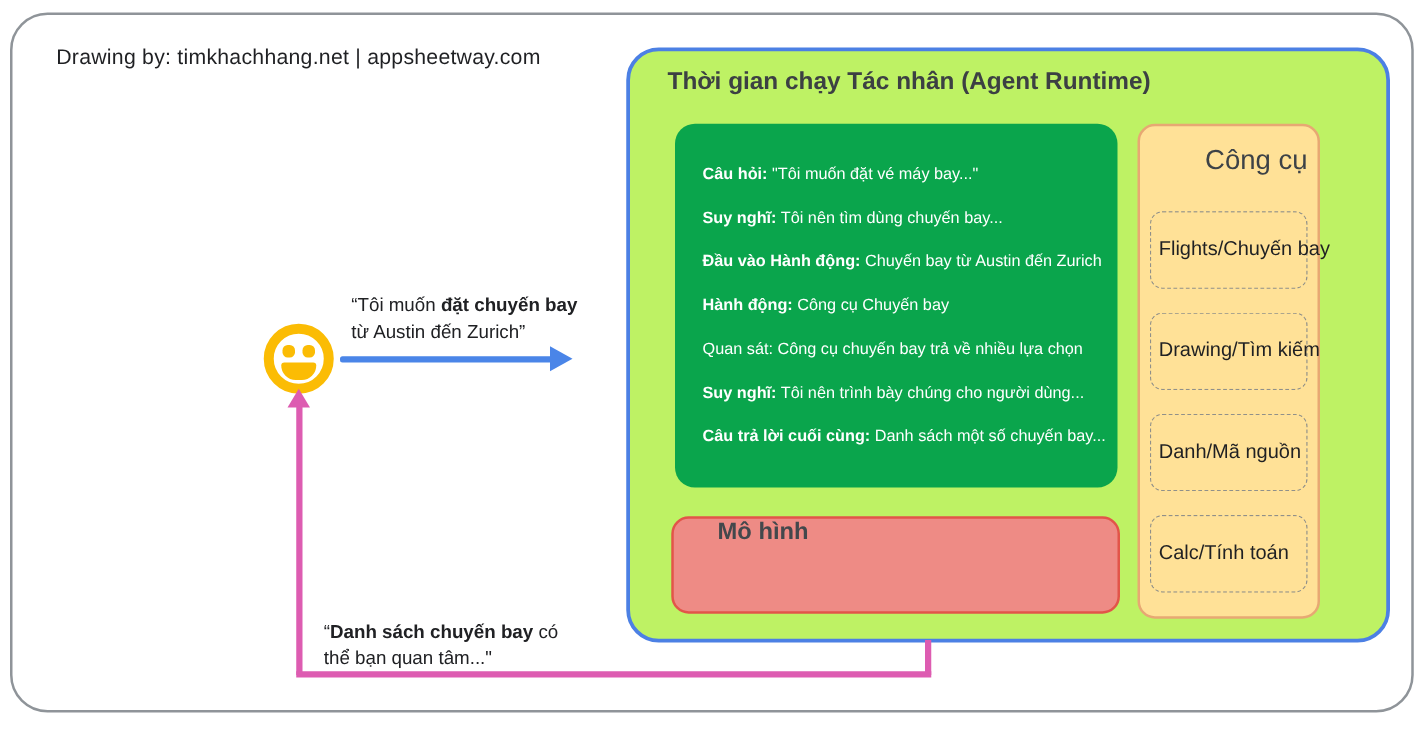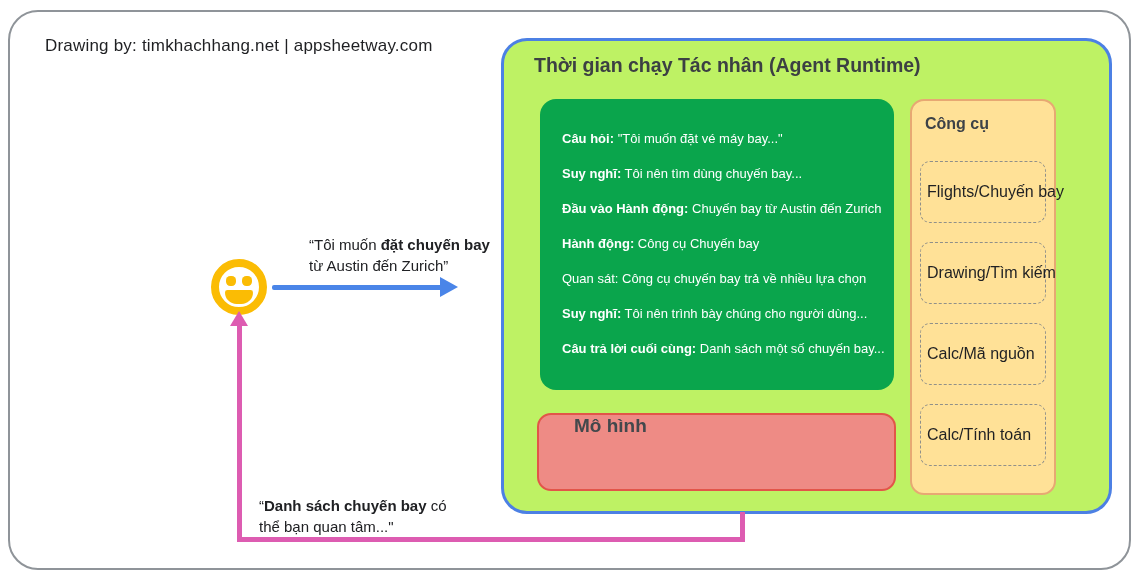--- a/index.html
+++ b/index.html
@@ -12,21 +12,21 @@
   .credit{position:absolute;left:45px;top:36px;font-size:17px;color:#1f2023;letter-spacing:.2px;}
 
   
   .smiley{position:absolute;left:211px;top:259px;width:56px;height:56px;background:#ffffff;
           border:8px solid #FBBC04;border-radius:50%;box-sizing:border-box;}
   .smiley .eye{position:absolute;width:10px;height:10px;background:#FBBC04;border-radius:42%;top:9px;}
   .smiley .eye.l{left:7px;} .smiley .eye.r{left:23px;}
   .smiley .mouth{position:absolute;left:6px;top:23px;width:28px;height:14px;background:#FBBC04;
                  border-radius:3px 3px 14px 14px;}
 
-  .request-text{position:absolute;left:281px;top:234px;font-size:15px;line-height:21px;color:#202124;margin-left:28px;}
+  .request-text{position:absolute;left:281px;top:234px;font-size:15px;line-height:21px;color:#202124;}
   .request-text b, .feedback-text b{font-weight:700;}
 
   .blue-arrow-line{position:absolute;left:272px;top:285px;width:170px;height:4.5px;
                    background:#4A85E8;border-radius:2px;}
   .blue-arrow-head{position:absolute;left:440px;top:277px;width:0;height:0;
                    border-top:10px solid transparent;border-bottom:10px solid transparent;
                    border-left:18px solid #4A85E8;}
 
   
   .agent-panel{position:absolute;left:462px;top:38px;width:611px;height:476px;box-sizing:border-box;
@@ -40,21 +40,21 @@
   .trace-line .lbl{font-weight:700;}
   .trace-line .lbl.regular{font-weight:400;}
 
   .model-box{position:absolute;left:33px;top:372px;width:359px;height:78px;box-sizing:border-box;
              background:#EE8B85;border:2.5px solid #E25549;border-radius:14px;
              display:flex;}
   .model-label{font-size:19px;font-weight:700;color:#43484c;margin-left:35px;}
 
   .tools-panel{position:absolute;left:406px;top:58px;width:146px;height:396px;box-sizing:border-box;
                background:#FFE197;border:2px solid #E7A873;border-radius:14px;padding:12px 8px;}
-  .tools-title{font-size:16px;font-weight:700;color:#3d4247;margin:2px 0 0 5px;}
+  .tools-title{font-size:22px;font-weight:400;color:#3d4247;margin:2px 0 0 5px;text-align:right;}
   .tool-item{height:62px;box-sizing:border-box;border:1.6px dashed #90908a;border-radius:10px;
              display:flex;align-items:center;padding-left:6px;font-size:16px;font-weight:500;
              color:#1f2023;white-space:nowrap;}
   .tool-item.first{margin-top:28px;} .tool-item + .tool-item{margin-top:19px;}
 
   
   .pink{background:#DD5CB1;position:absolute;}
   .fb-right-vert{left:740px;top:512px;width:4.5px;height:28px;}
   .fb-bottom-horiz{left:237px;top:537px;width:507.5px;height:4.5px;}
   .fb-left-vert{left:237px;top:324px;width:4.5px;height:216px;}
@@ -101,21 +101,21 @@
     </div>
 
     <div class="model-box">
       <span class="model-label">Mô hình</span>
     </div>
 
     <div class="tools-panel">
       <div class="tools-title">Công cụ</div>
       <div class="tool-item first">Flights/Chuyến bay</div>
       <div class="tool-item">Drawing/Tìm kiếm</div>
-      <div class="tool-item">Calc/Mã nguồn</div>
+      <div class="tool-item">Danh/Mã nguồn</div>
       <div class="tool-item">Calc/Tính toán</div>
     </div>
   </div>
 
   <div class="pink fb-right-vert"></div>
   <div class="pink fb-bottom-horiz"></div>
   <div class="pink fb-left-vert"></div>
   <div class="fb-arrowhead"></div>
 
   <div class="feedback-text">

